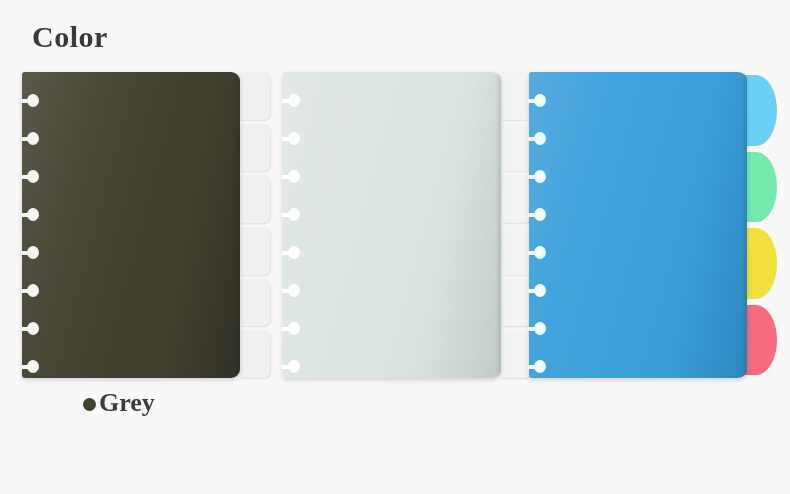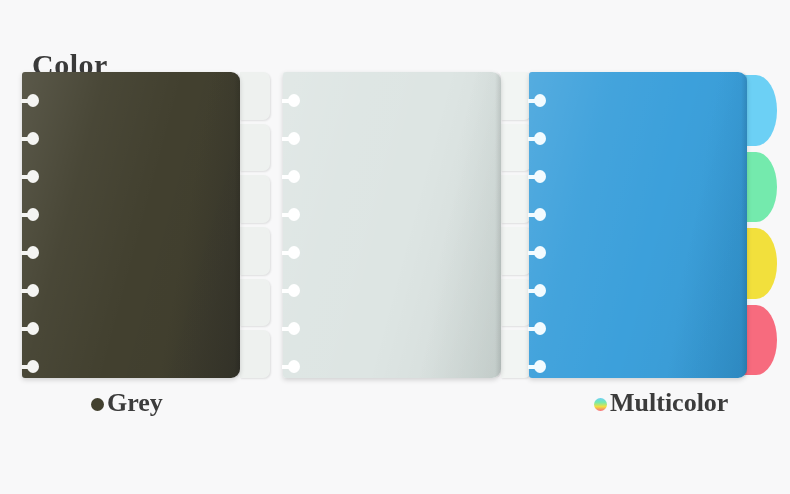--- a/index.html
+++ b/index.html
@@ -20,21 +20,20 @@
   #heading {
     position: absolute;
     left: 32px;
     top: 22px;
     font-family: "Liberation Serif", serif;
     font-weight: bold;
     font-size: 30px;
     letter-spacing: 0.5px;
     color: #3a3a3a;
     line-height: 1;
-    margin-top: 28px;
   }
 
   
   #products {
     position: absolute;
     left: 0;
     top: 0;
     width: 790px;
     height: 494px;
   }
@@ -136,21 +135,21 @@
     top: 390px;
     display: flex;
     align-items: center;
     gap: 3px;
     font-family: "Liberation Serif", serif;
     font-weight: bold;
     font-size: 26px;
     color: #3c3c3c;
     white-space: nowrap;
   }
-  .caption.c0 { left: 91px; }
+  .caption.c0 { left: 83px; }
   .caption.c1 { left: 345px; }
   .caption.c2 { left: 594px; }
 
   .swatch {
     display: inline-block;
     width: 13px;
     height: 13px;
     border-radius: 50%;
     flex: none;
     position: relative;
@@ -305,18 +304,14 @@
         </div>
       </div>
     </div>
 
   <div class="caption c0">
     <span class="swatch" style="background: rgb(66, 64, 47);"></span>
     <span class="caption-label">Grey</span>
   </div>
 
 
-  <div class="caption c2">
-    <span class="swatch" style="background: linear-gradient(rgb(108, 208, 245), rgb(116, 234, 173), rgb(242, 224, 60), rgb(247, 107, 126));"></span>
-    <span class="caption-label">Multicolor</span>
-  </div>
 
 </div>
 
 </body></html>

